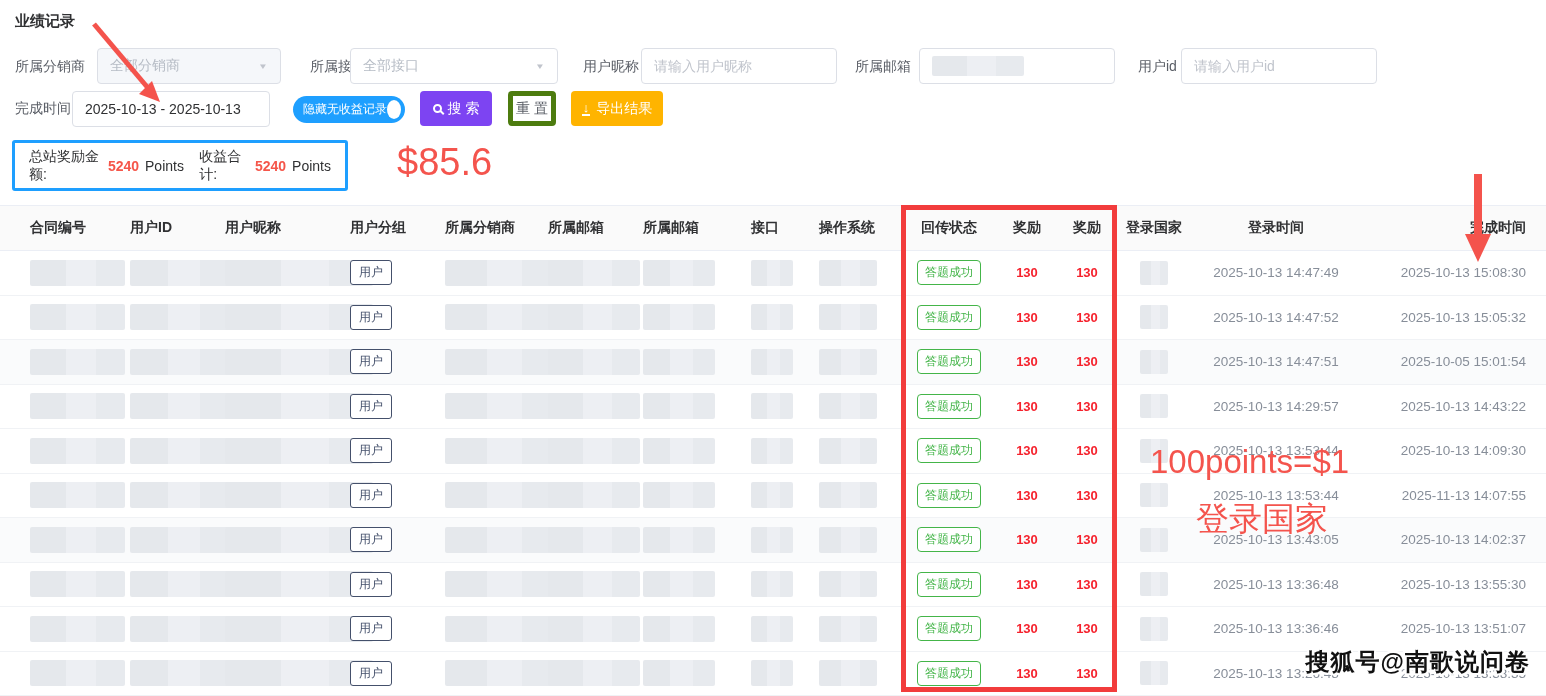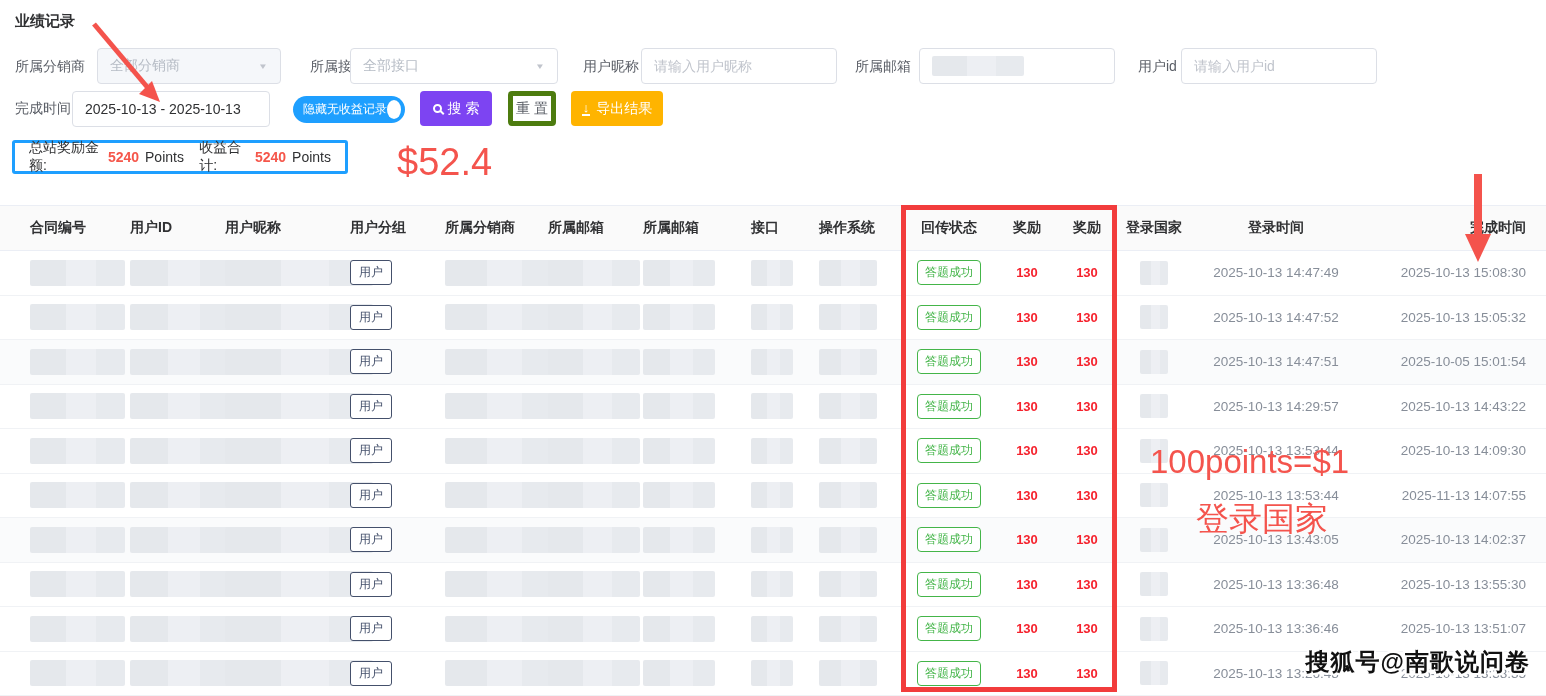--- a/index.html
+++ b/index.html
@@ -32,21 +32,21 @@
          cursor:pointer; display:flex; align-items:center; justify-content:center; gap:6px; }
   .btn-search { left:420px; width:72px; background:#7d44f2; color:#fff; }
   .btn-reset  { left:508px; width:48px; background:#fff; color:#5a5e66; border:5px solid #4d7c0f; }
   .btn-export { left:571px; width:92px; background:#ffb400; color:#fff; }
   .ico-search { width:9px; height:9px; border:2px solid #fff; border-radius:50%; position:relative; display:inline-block; }
   .ico-search::after { content:''; position:absolute; width:2px; height:5px; background:#fff;
                        transform:rotate(-45deg); right:-3px; bottom:-4px; }
   .ico-down { display:inline-block; color:#fff; font-weight:bold; font-size:13px; line-height:11px;
               border-bottom:2px solid #fff; padding:0 1px 1px; }
 
-  .summary { position:absolute; left:12px; top:140px; width:336px; height:34px; border:3px solid #1e9fff;
+  .summary { position:absolute; left:12px; top:140px; width:336px; height:51px; border:3px solid #1e9fff;
              border-radius:3px; display:flex; align-items:center; padding:3px 14px; gap:6px; font-size:14px; color:#303133; background:#fff; }
   .summary .num { color:#f5564a; font-weight:bold; }
 
   table { position:absolute; left:0; top:205px; width:1546px; border-collapse:collapse; table-layout:fixed; }
   thead th { height:45px; font-size:14px; color:#303133; font-weight:bold; text-align:left;
              padding-left:10px; background:#fafafa; border-top:1px solid #ebeef5; border-bottom:1px solid #ebeef5; white-space:nowrap; }
   tbody td { height:44.5px; font-size:13px; color:#8a919f; padding-left:10px; border-bottom:1px solid #f0f2f5; white-space:nowrap; }
   th.first, td.first { padding-left:30px; }
   th.c, td.c { text-align:center; padding-left:0; }
   th.r, td.r { text-align:right; padding-right:20px; padding-left:0; }
@@ -354,21 +354,21 @@
       <td class="reward">130</td>
       <td class="c"><span class="blur" style="width:28px;height:24px"></span></td>
       <td class="c time">2025-10-13 13:26:48</td>
       <td class="r time">2025-10-13 13:38:35</td>
     </tr>
   </tbody>
   </table>
 
   <div class="redbox"></div>
 
-  <div class="anno anno-usd">$52.4</div>
+  <div class="anno anno-usd">$85.6</div>
   <div class="anno anno-rate">100points=$1</div>
   <div class="anno anno-brand">登录国家</div>
 
   <svg class="arrow" style="left:80px;top:18px" width="105" height="100" viewBox="0 0 105 100">
     <line x1="14" y1="6" x2="68" y2="70" stroke="#f4534c" stroke-width="5"></line>
     <polygon points="80,84 59,76 72,63" fill="#f4534c"></polygon>
   </svg>
 
   <svg class="arrow" style="left:1458px;top:172px" width="40" height="92" viewBox="0 0 40 92">
     <line x1="20" y1="2" x2="20" y2="66" stroke="#f4534c" stroke-width="8"></line>

